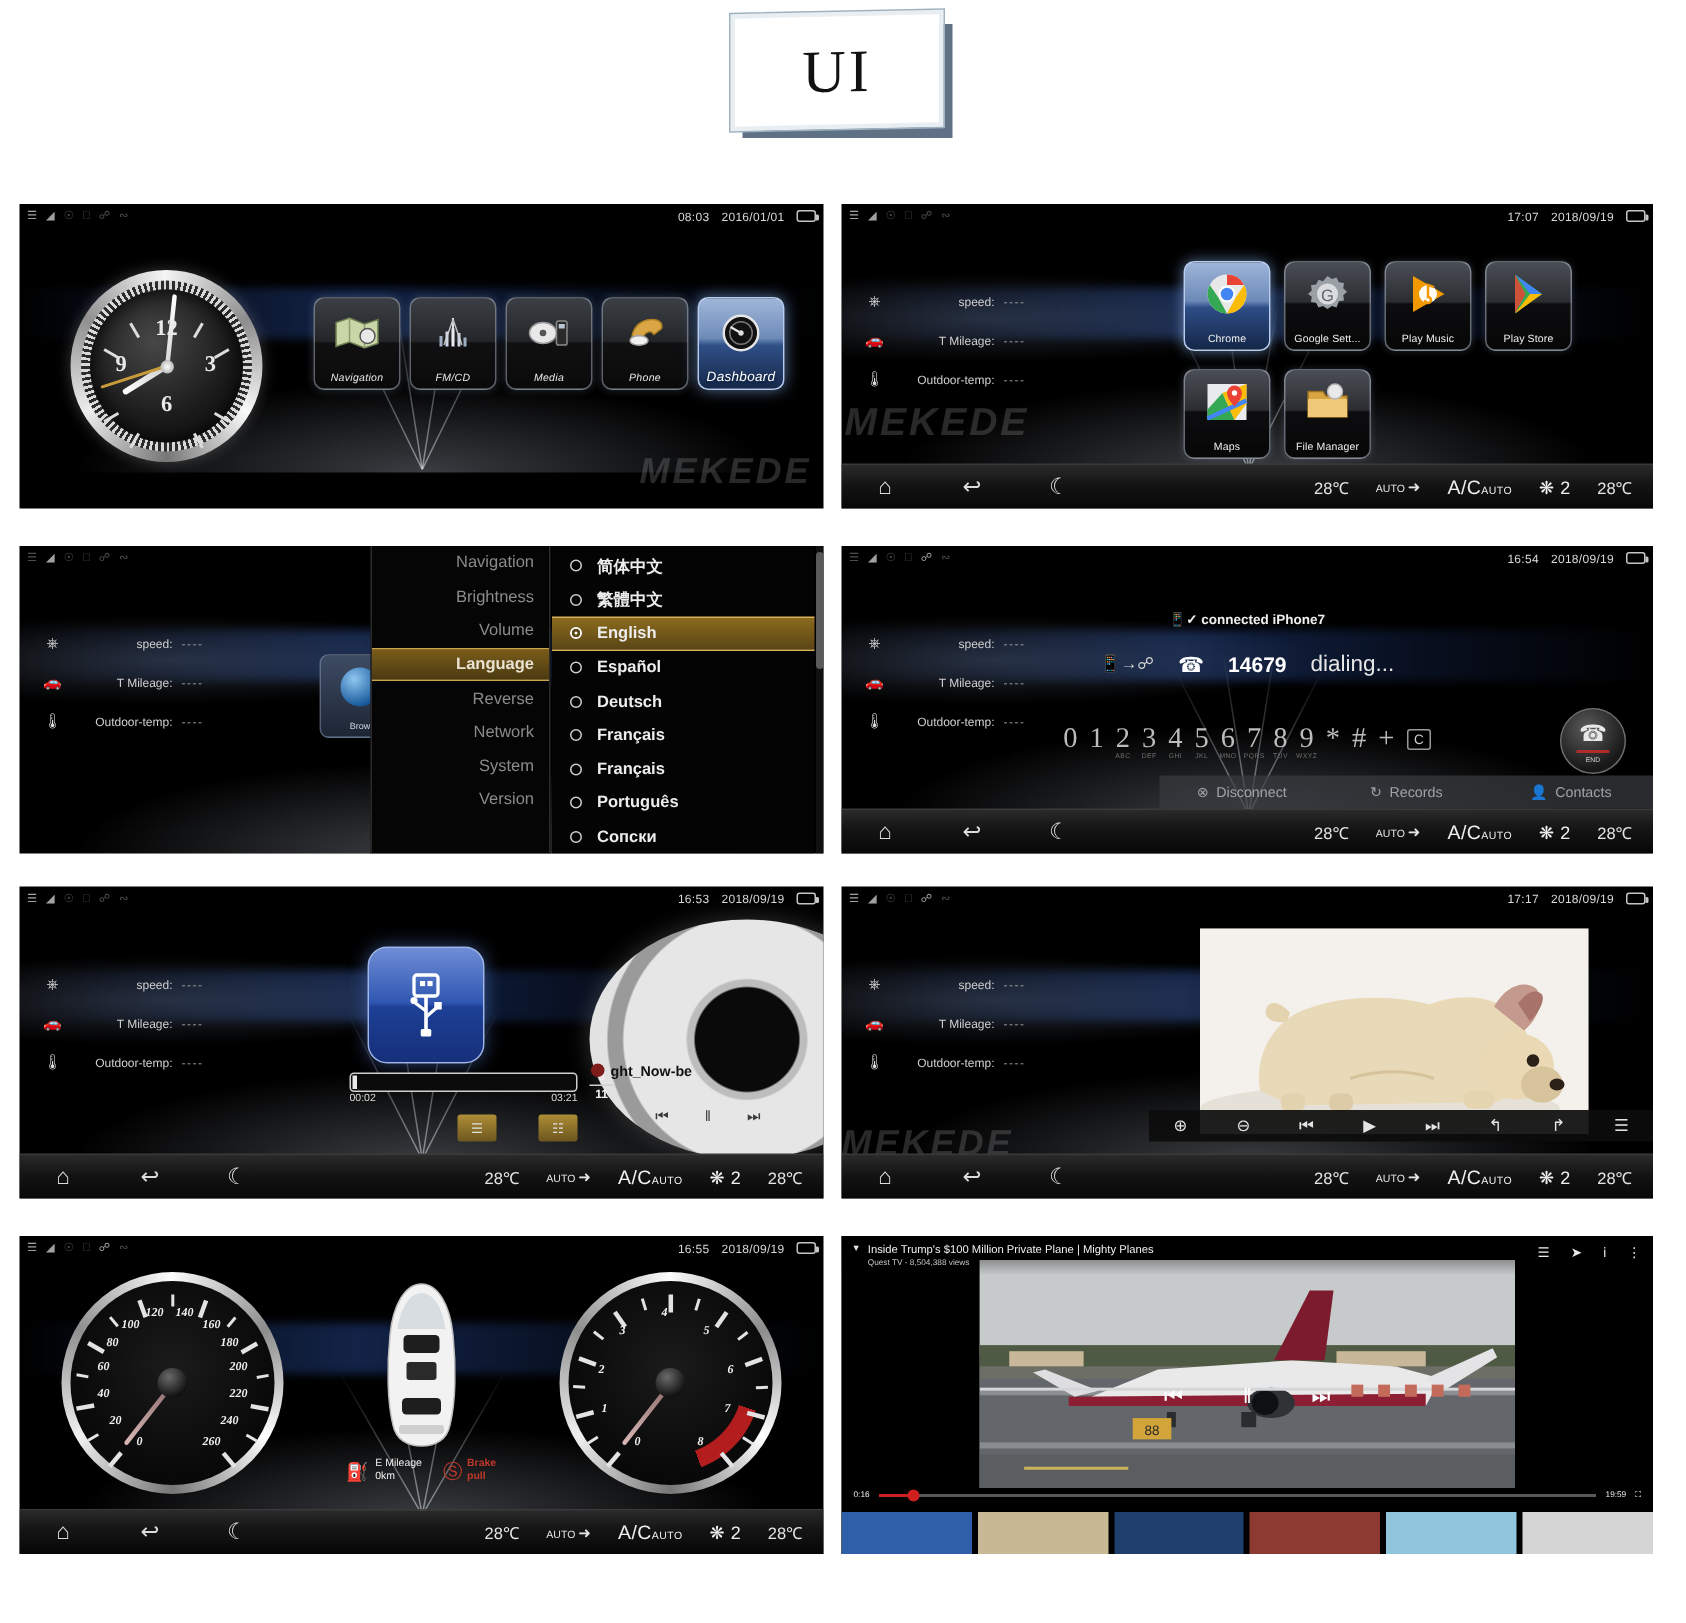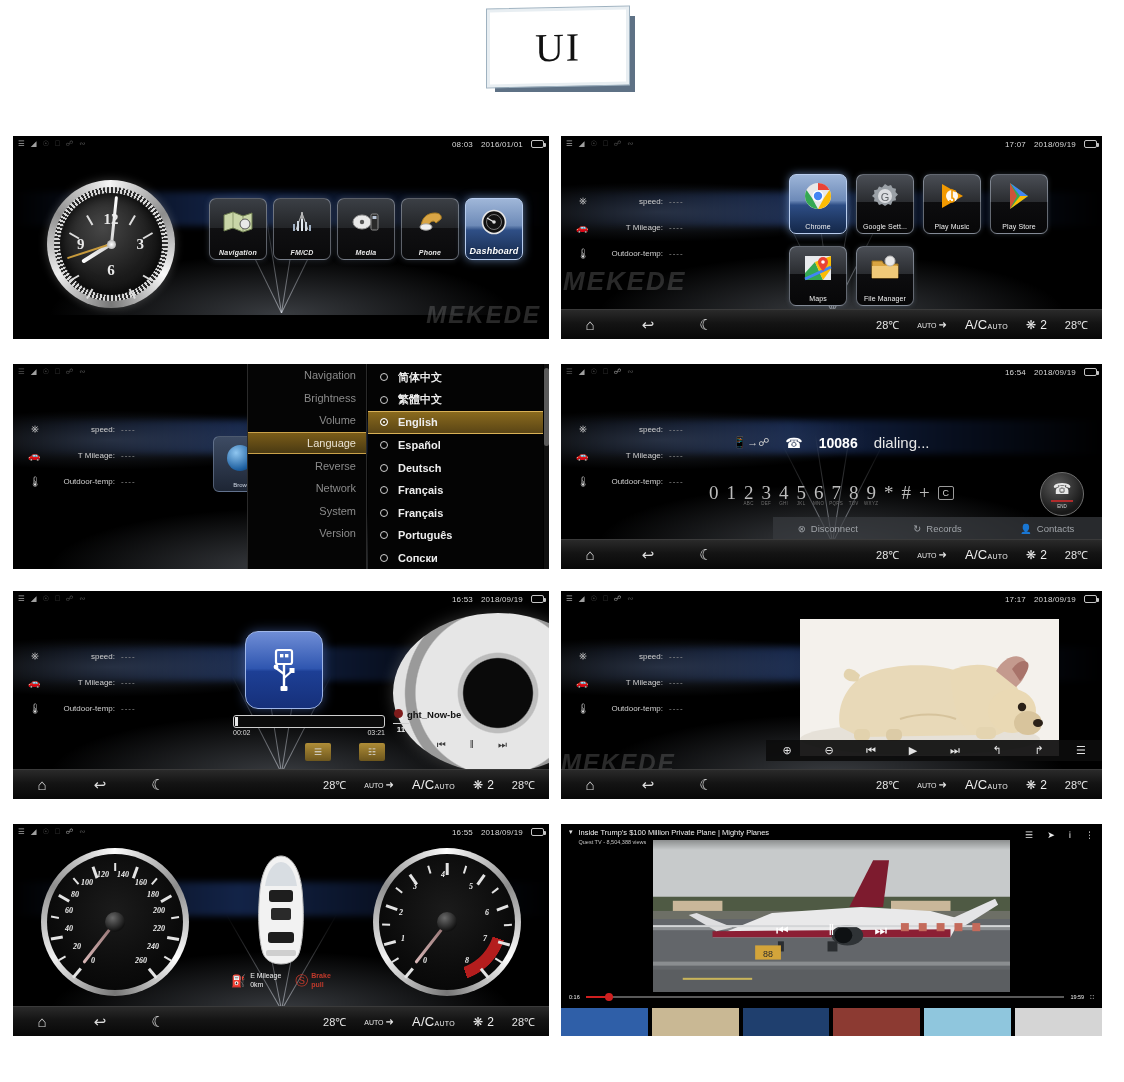--- a/index.html
+++ b/index.html
@@ -167,21 +167,21 @@
   .appcard.sel{
     background:linear-gradient(180deg,#9fb6d8 0%,#6e8bb8 44%,#2f4f86 52%,#16294a 100%);
     border:1px solid #b7ccee;
     box-shadow:0 0 10px rgba(130,170,230,.65);
   }
   .appcard .glyph{
     position:absolute; left:50%; top:8px; transform:translateX(-50%);
     width:36px; height:30px; display:flex; align-items:center; justify-content:center;
   }
   .appcard .cap2{
-    font-size:7px; color:#e8e8e8; font-style:italic; font-weight:bold; letter-spacing:.2px;
+    font-size:7px; color:#e8e8e8; font-style:italic; font-weight:normal; letter-spacing:.2px;
   }
   .appcard.sel .cap2{ font-size:9px; color:#ffffff; text-shadow:0 1px 2px #0a1c38; }
 
   
   .androw{ position:absolute; z-index:5; display:flex; gap:9px; }
   .andcard{
     width:58px; height:60px; border-radius:7px;
     background:linear-gradient(180deg,#4a4e55 0%,#2a2c30 46%,#0d0d0f 47%,#070708 100%);
     border:1px solid rgba(190,200,215,.5);
     box-shadow:0 0 5px rgba(160,180,210,.22);
@@ -198,21 +198,21 @@
   .setcol{
     position:absolute; left:234px; top:0; bottom:0; width:120px;
     background:#050505; border-left:1px solid #2a2a2a; border-right:1px solid #2a2a2a; z-index:6;
   }
   .setcol .it{
     height:22.6px; display:flex; align-items:center; justify-content:flex-end;
     padding-right:10px; font-size:11px; color:#8b8b8b;
   }
   .setcol .it.sel{
     background:linear-gradient(180deg,#7a5c19,#4a3a12);
-    border-top:1px solid #caa24a; border-bottom:1px solid #caa24a; color:#e9e2d2;
+    border-top:1px solid #caa24a; border-bottom:1px solid #caa24a; color:#e9e2d2;font-weight:bold;
   }
   .langcol{
     position:absolute; left:355px; top:0; bottom:0; right:6px;
     background:#040404; z-index:6; padding-top:2px;
   }
   .langcol .li{
     height:22.6px; display:flex; align-items:center; gap:10px; padding-left:12px;
     font-size:11px; color:#ededed; font-weight:bold;
   }
   .langcol .li .rad{
@@ -792,25 +792,29 @@
       <span class="lb">T Mileage:</span>
       <span class="vl">----</span>
     </div>
     <div class="row">
       <span class="ic">🌡</span>
       <span class="lb">Outdoor-temp:</span>
       <span class="vl">----</span>
     </div>
   </div>
 
+  <div class="ph-conn">
+    <span>📱✓</span>
+    <span>connected iPhone7</span>
+  </div>
 
   <div class="ph-dial">
     <span style="font-size:11px;color:#cfcfcf;">📱→☍</span>
     <span style="font-size:14px;">☎</span>
-    <span class="num">10086</span>
+    <span class="num">14679</span>
     <span class="st">dialing...</span>
   </div>
 
   <div class="keypad">
     <span class="k"><span class="d">0</span><span class="s"></span></span>
     <span class="k"><span class="d">1</span><span class="s"></span></span>
     <span class="k"><span class="d">2</span><span class="s">ABC</span></span>
     <span class="k"><span class="d">3</span><span class="s">DEF</span></span>
     <span class="k"><span class="d">4</span><span class="s">GHI</span></span>
     <span class="k"><span class="d">5</span><span class="s">JKL</span></span>

